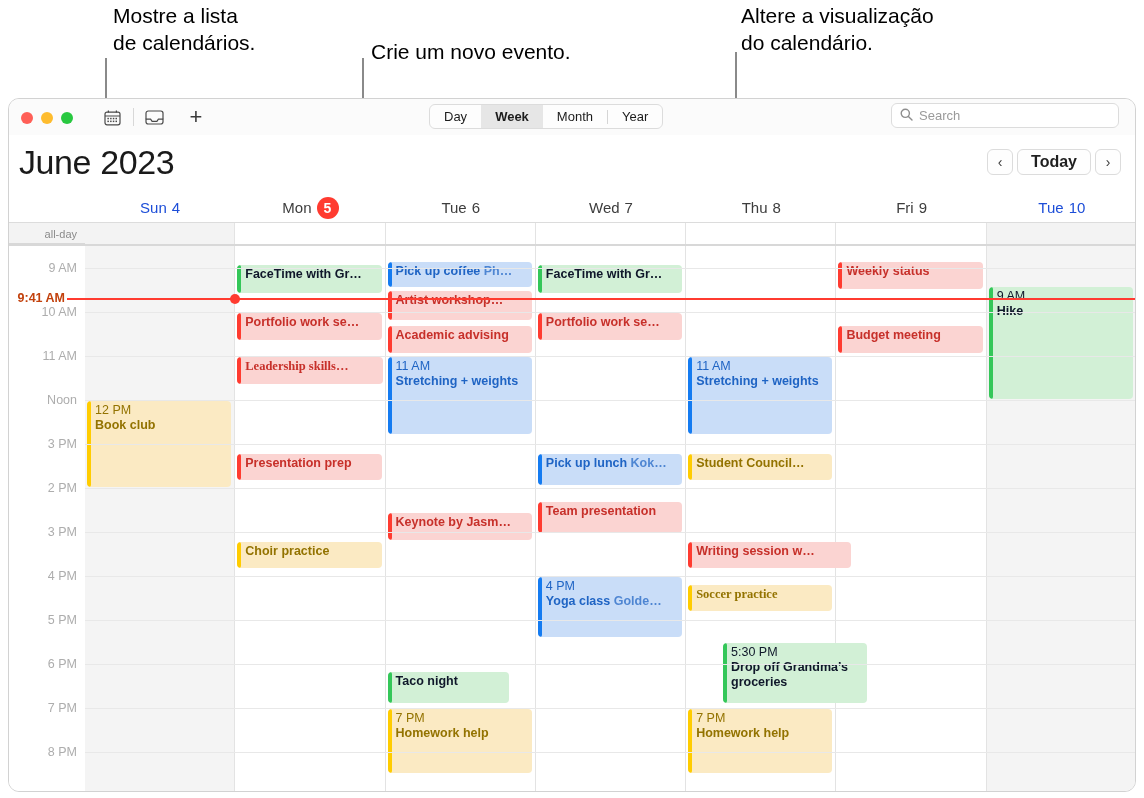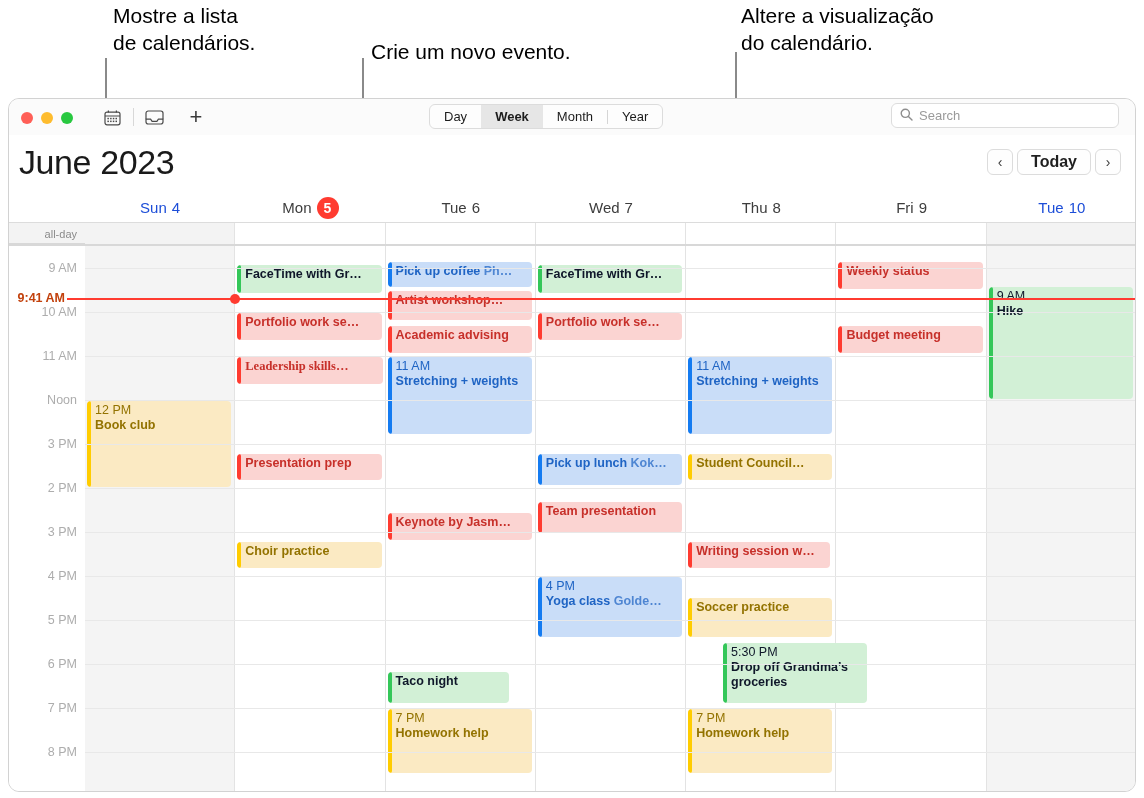--- a/index.html
+++ b/index.html
@@ -398,22 +398,22 @@
           <div class="event ev-red" style="left: 302.571px; width: 144.286px; top: 267.2px; height: 26.6px;"><div class="bar"></div><span class="etitle">Keynote by Jasm…</span></div>
           <div class="event ev-green" style="left: 302.571px; width: 121px; top: 425.6px; height: 31px;"><div class="bar"></div><span class="etitle">Taco night</span></div>
           <div class="event ev-yellow" style="left: 302.571px; width: 144.286px; top: 463px; height: 64px;"><div class="bar"></div><span class="etime">7 PM</span><span class="etitle">Homework help</span></div>
           <div class="event ev-green" style="left: 452.857px; width: 144.286px; top: 18.6px; height: 28.8px;"><div class="bar"></div><span class="etitle">FaceTime with Gr…</span></div>
           <div class="event ev-red" style="left: 452.857px; width: 144.286px; top: 67px; height: 26.6px;"><div class="bar"></div><span class="etitle">Portfolio work se…</span></div>
           <div class="event ev-blue" style="left: 452.857px; width: 144.286px; top: 207.8px; height: 31px;"><div class="bar"></div><span class="etitle">Pick up lunch</span><span class="eloc"> Kok…</span></div>
           <div class="event ev-red" style="left: 452.857px; width: 144.286px; top: 256.2px; height: 31px;"><div class="bar"></div><span class="etitle">Team presentation</span></div>
           <div class="event ev-blue" style="left: 452.857px; width: 144.286px; top: 331px; height: 59.6px;"><div class="bar"></div><span class="etime">4 PM</span><span class="etitle">Yoga class</span><span class="eloc"> Golde…</span></div>
           <div class="event ev-blue" style="left: 603.143px; width: 144.286px; top: 111px; height: 77.2px;"><div class="bar"></div><span class="etime">11 AM</span><span class="etitle">Stretching + weights</span></div>
           <div class="event ev-yellow" style="left: 603.143px; width: 144.286px; top: 207.8px; height: 26.6px;"><div class="bar"></div><span class="etitle">Student Council…</span></div>
-          <div class="event ev-red" style="left: 603.143px; width: 142px; top: 295.8px; height: 26.6px;"><div class="bar"></div><span class="etitle">Writing session w…</span></div>
-          <div class="event ev-yellow" style="left: 603.143px; width: 144.286px; top: 352px; height: 39px;"><div class="bar"></div><span class="etitle">Soccer practice</span></div>
+          <div class="event ev-red" style="left: 603.143px; width: 163px; top: 295.8px; height: 26.6px;"><div class="bar"></div><span class="etitle">Writing session w…</span></div>
+          <div class="event ev-yellow" style="left: 603.143px; width: 144.286px; top: 339px; height: 26px; font-family: Liberation Serif, serif;"><div class="bar"></div><span class="etitle">Soccer practice</span></div>
           <div class="event ev-green" style="left: 638px; width: 144.286px; top: 397px; height: 59.6px;"><div class="bar"></div><span class="etime">5:30 PM</span><span class="etitle">Drop off Grandma’s groceries</span></div>
           <div class="event ev-yellow" style="left: 603.143px; width: 144.286px; top: 463px; height: 64px;"><div class="bar"></div><span class="etime">7 PM</span><span class="etitle">Homework help</span></div>
           <div class="event ev-red" style="left: 753.429px; width: 144.286px; top: 16.4px; height: 26.6px;"><div class="bar"></div><span class="etitle">Weekly status</span></div>
           <div class="event ev-red" style="left: 753.429px; width: 144.286px; top: 80.2px; height: 26.6px;"><div class="bar"></div><span class="etitle">Budget meeting</span></div>
           <div class="event ev-green" style="left: 903.714px; width: 144.286px; top: 40.6px; height: 112.4px;"><div class="bar"></div><span class="etime">9 AM</span><span class="etitle">Hike</span></div>
         </div>
       <div class="hour-line" style="top: 22px;"></div>
         <div class="hour-line" style="top: 66px;"></div>
         <div class="hour-line" style="top: 110px;"></div>
         <div class="hour-line" style="top: 154px;"></div>

